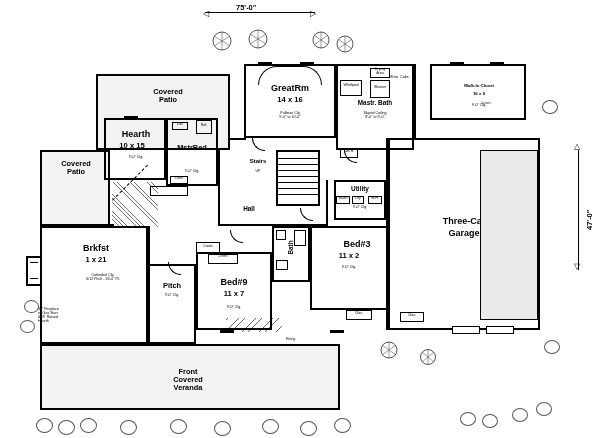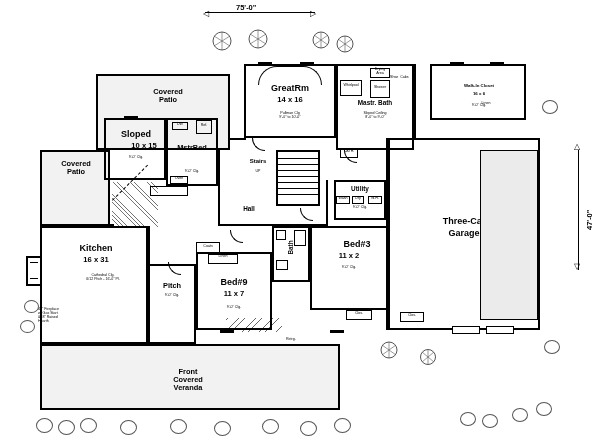--- a/index.html
+++ b/index.html
@@ -118,36 +118,36 @@
   <div class="box2 dotgrid" style="left:40px;top:150px;width:70px;height:76px;background-color:#f2f2f2;"></div>
   <div class="lbl" style="left:46px;top:160px;width:60px;font-size:7.4px;font-weight:bold;">Covered
 Patio</div>
 
   <div class="box2 dotgrid" style="left:40px;top:344px;width:300px;height:66px;background-color:#f2f2f2;"></div>
   <div class="lbl" style="left:148px;top:368px;width:80px;font-size:7.4px;font-weight:bold;">Front
 Covered
 Veranda</div>
 
   <div class="box2" style="left:40px;top:226px;width:108px;height:118px;"></div>
-  <div class="lbl rname" style="left:60px;top:244px;width:72px;">Kitchen</div>
-  <div class="lbl rdim" style="left:60px;top:256px;width:72px;">16 x 31</div>
+  <div class="lbl rname" style="left:60px;top:244px;width:72px;">Brkfst</div>
+  <div class="lbl rdim" style="left:60px;top:256px;width:72px;">1 x 21</div>
   <div class="lbl xtiny" style="left:70px;top:274px;width:66px;">Cathedral Clg.
 6/12 Pitch - 16'-0" Pl.</div>
   <div class="lbl xtiny" style="left:38px;top:308px;width:62px;text-align:left;">42" Fireplace
 w/ Gas Start
 &amp;  8" Raised
 Hearth</div>
 
   <div class="box2" style="left:26px;top:256px;width:16px;height:30px;background:#fff;"></div>
   <div class="thin" style="left:30px;top:262px;width:8px;height:1px;"></div>
   <div class="thin" style="left:30px;top:278px;width:8px;height:1px;"></div>
 
   <div class="box2" style="left:104px;top:118px;width:62px;height:62px;"></div>
-  <div class="lbl rname" style="left:110px;top:130px;width:52px;">Sloped</div>
-  <div class="lbl rdim" style="left:118px;top:142px;width:52px;">10 x 15</div>
+  <div class="lbl rname" style="left:110px;top:130px;width:52px;">Hearth</div>
+  <div class="lbl rdim" style="left:106px;top:142px;width:52px;">10 x 15</div>
   <div class="lbl xtiny" style="left:114px;top:156px;width:44px;">9'-0" Clg.</div>
 
   <div class="box2" style="left:166px;top:118px;width:52px;height:68px;"></div>
   <div class="lbl" style="left:168px;top:144px;width:48px;font-size:7.4px;font-weight:bold;">MstrBed</div>
   <div class="lbl xtiny" style="left:170px;top:170px;width:44px;">9'-0" Clg.</div>
   <div class="box" style="left:172px;top:122px;width:16px;height:8px;"></div>
   <div class="lbl xtiny" style="left:172px;top:123px;width:16px;">DW</div>
   <div class="box" style="left:196px;top:120px;width:16px;height:14px;"></div>
   <div class="lbl xtiny" style="left:196px;top:124px;width:16px;">Ref.</div>
   <div class="box" style="left:170px;top:176px;width:18px;height:8px;"></div>

